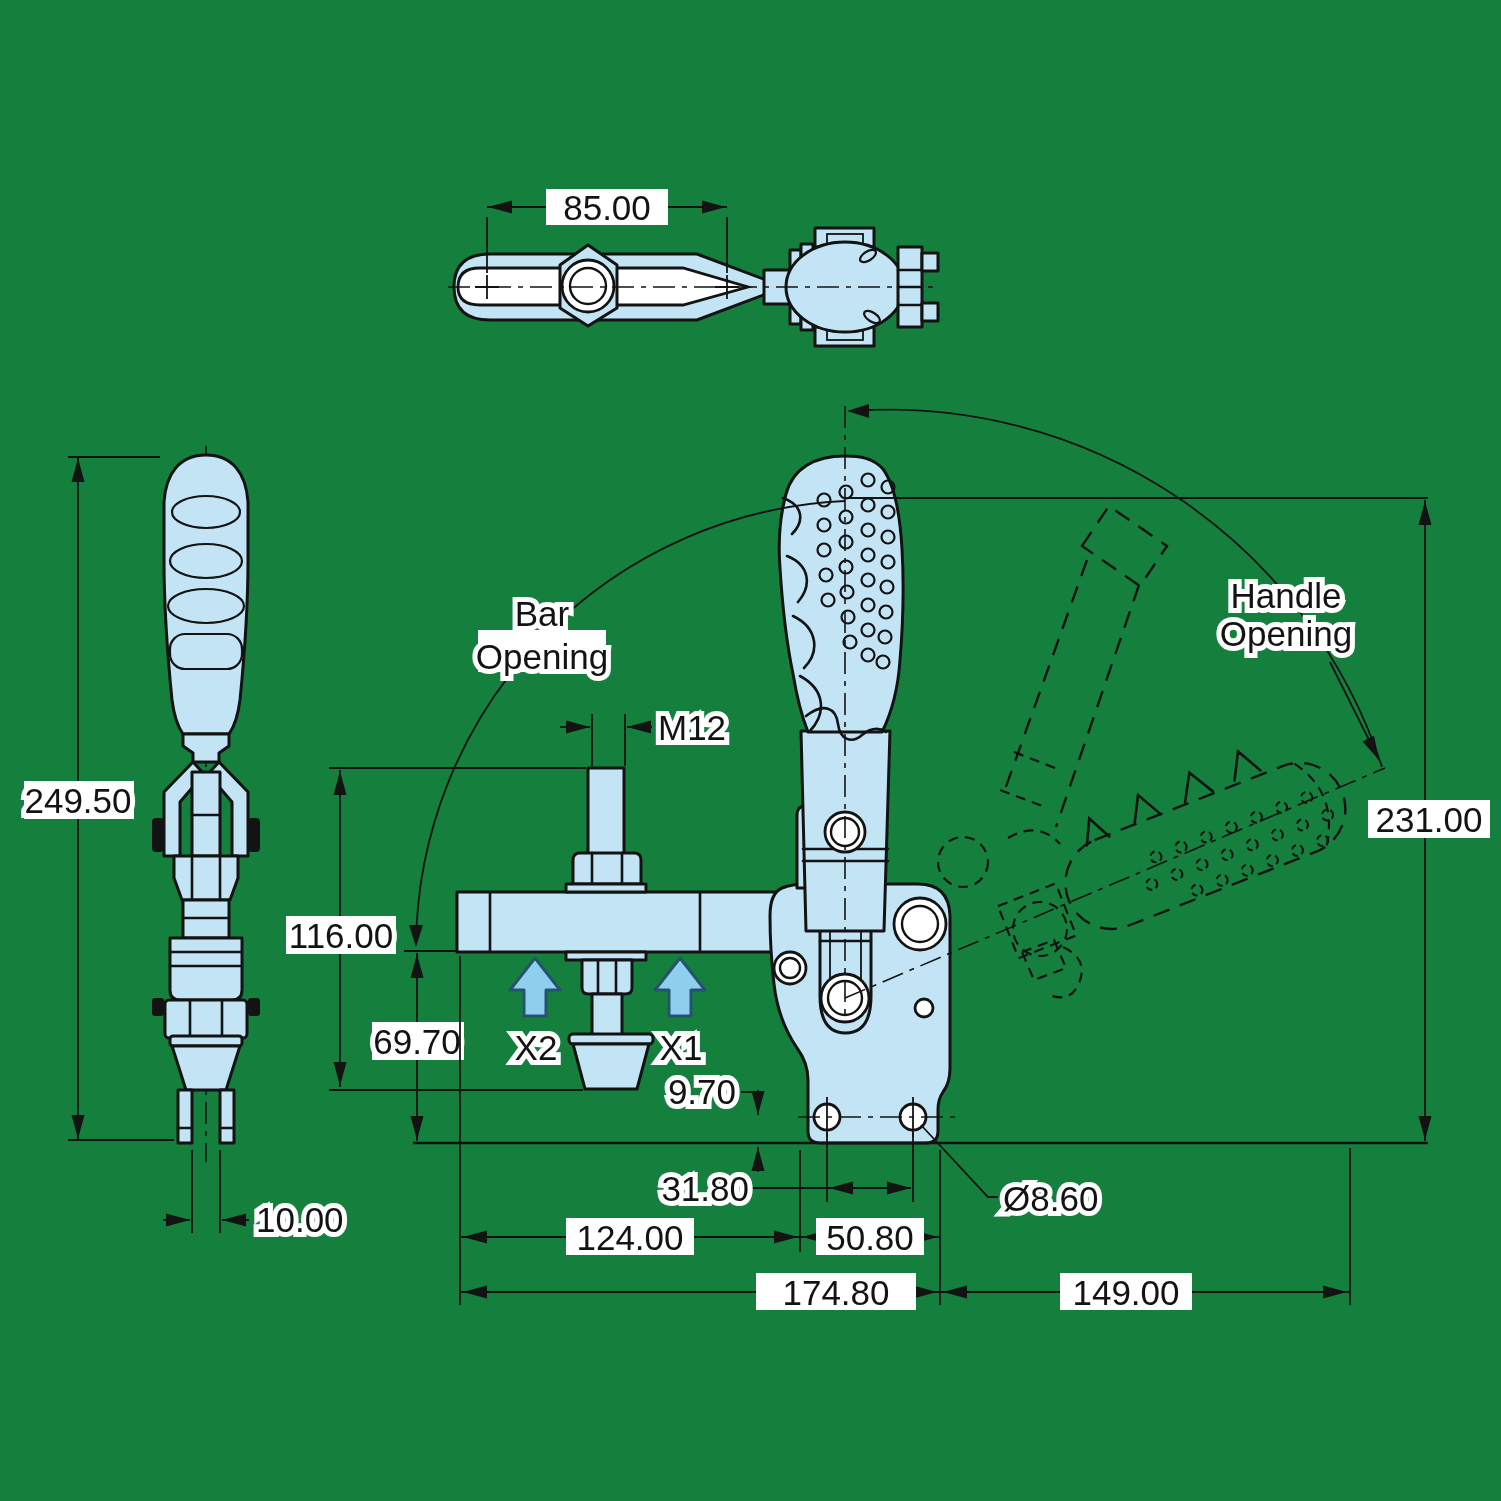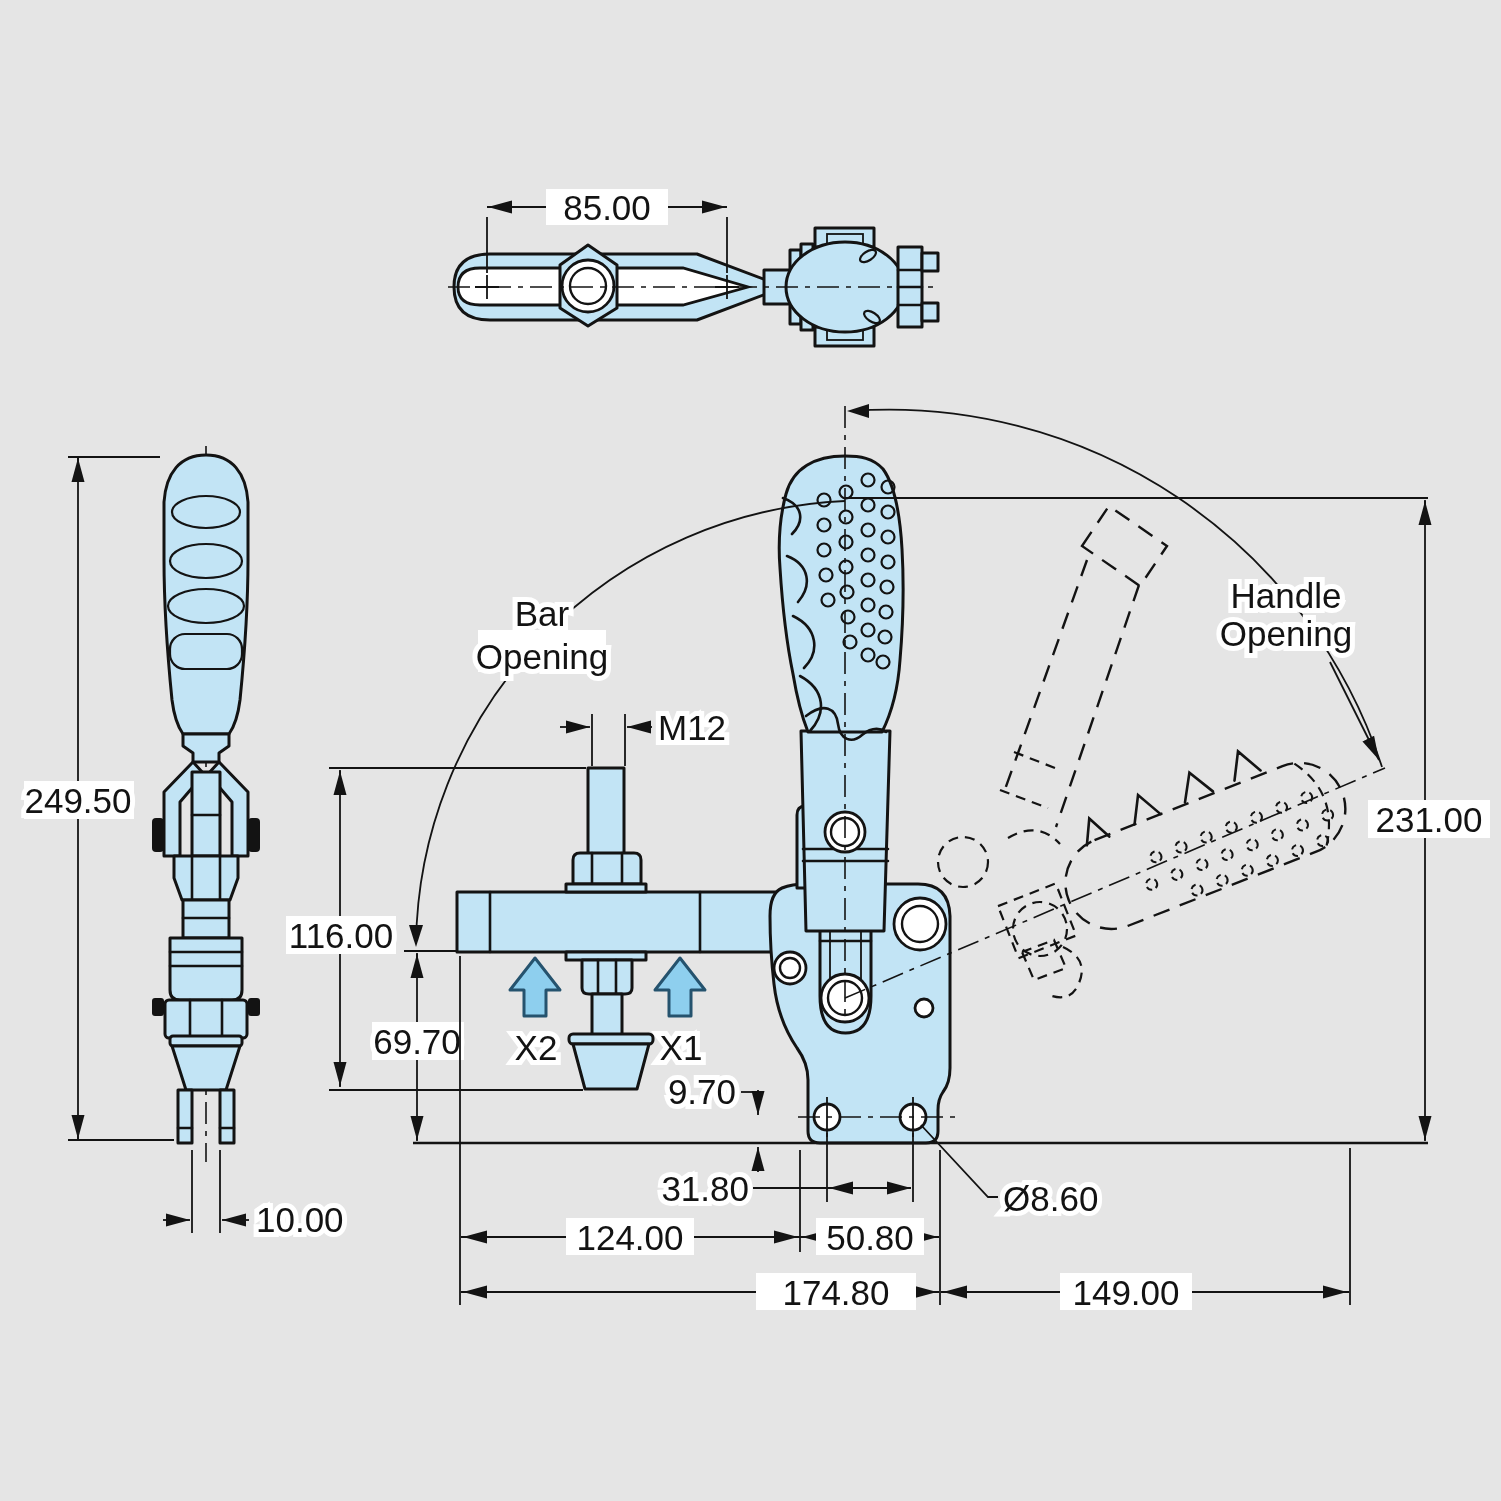--- a/index.html
+++ b/index.html
@@ -1,16 +1,16 @@
 <!DOCTYPE html>
 <html><head>
 <meta charset="utf-8">
 <style>
   html,body{margin:0;padding:0;background:#ffffff;}
-  .page{width:1501px;height:1501px;background:#e5e5e5;position:relative;overflow:hidden;}
+  .page{width:1501px;height:1501px;background:#15803d;position:relative;overflow:hidden;}
   svg{display:block;font-family:"Liberation Sans",sans-serif;}
   .part{fill:#c2e4f5;stroke:#131313;stroke-width:3;stroke-linejoin:round;stroke-linecap:round;}
   .partline{fill:none;stroke:#131313;stroke-width:2.6;stroke-linecap:round;}
   .hole{fill:#ffffff;stroke:#131313;stroke-width:2.8;}
   .holein{fill:none;stroke:#131313;stroke-width:2.4;}
   .thin{fill:none;stroke:#131313;stroke-width:1.8;}
   .dim{fill:none;stroke:#131313;stroke-width:1.8;}
   .base{fill:none;stroke:#131313;stroke-width:2.6;}
   .center{fill:none;stroke:#131313;stroke-width:1.6;stroke-dasharray:22 7 5 7;}
   .dashed{fill:none;stroke:#131313;stroke-width:2.4;stroke-dasharray:17 11;}

